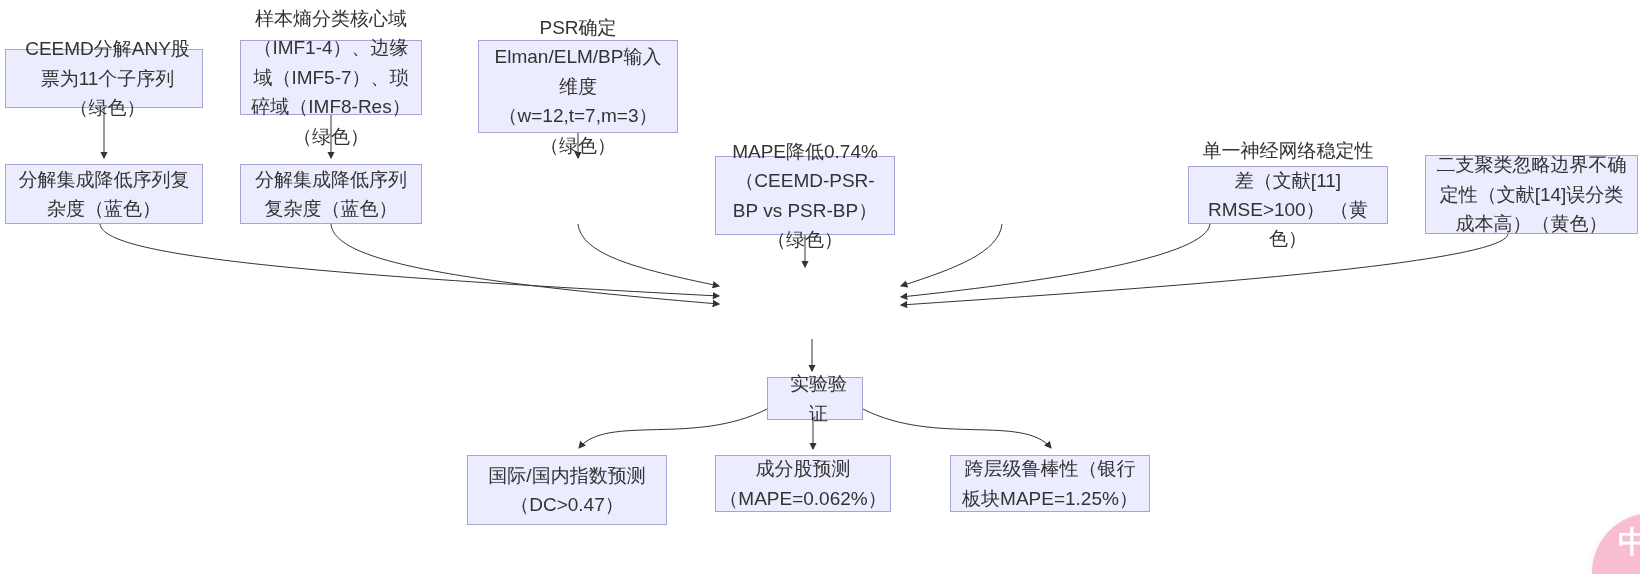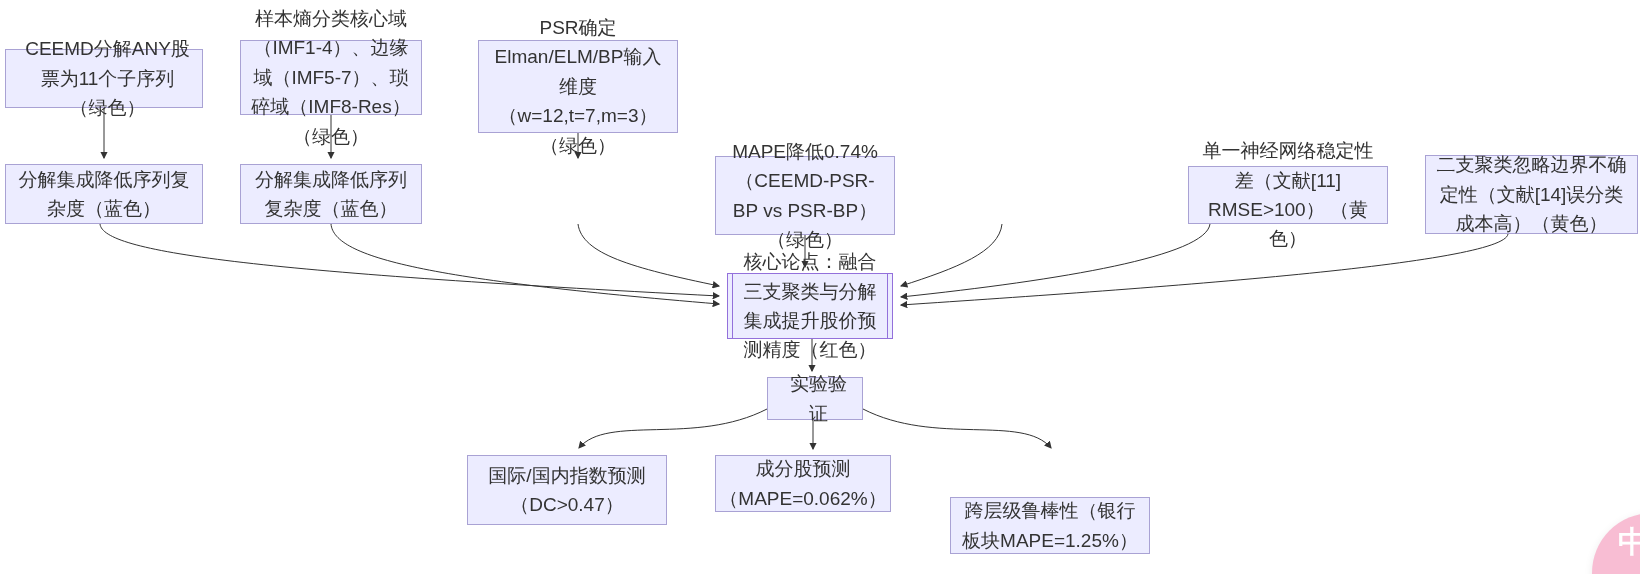--- a/index.html
+++ b/index.html
@@ -86,26 +86,25 @@
   <div class="node" style="left:5px;top:49px;width:198px;height:59px;padding-left:16px;">CEEMD分解ANY股票为11个子序列（绿色）</div>
   <div class="node" style="left:240px;top:40px;width:182px;height:75px;">样本熵分类核心域（IMF1-4）、边缘域（IMF5-7）、琐碎域（IMF8-Res） （绿色）</div>
   <div class="node" style="left:478px;top:40px;width:200px;height:93px;">PSR确定Elman/ELM/BP输入维度（w=12,t=7,m=3） （绿色）</div>
 
   <div class="node" style="left:5px;top:164px;width:198px;height:60px;">分解集成降低序列复杂度（蓝色）</div>
   <div class="node" style="left:240px;top:164px;width:182px;height:60px;">分解集成降低序列复杂度（蓝色）</div>
   <div class="node" style="left:715px;top:156px;width:180px;height:79px;">MAPE降低0.74%（CEEMD-PSR-BP vs PSR-BP） （绿色）</div>
   <div class="node" style="left:1188px;top:166px;width:200px;height:58px;">单一神经网络稳定性差（文献[11] RMSE&gt;100） （黄色）</div>
   <div class="node" style="left:1425px;top:155px;width:213px;height:79px;">二支聚类忽略边界不确定性（文献[14]误分类成本高）（黄色）</div>
 
-  <div class="node node-core" style="left:727px;top:273px;width:166px;height:66px;padding:5px 12px;">核心论点：融合三支聚类与分解集成提升股价预测精度（红色）</div>
 
   <div class="node" style="left:767px;top:377px;width:96px;height:43px;padding-left:16px;">实验验证</div>
 
   <div class="node" style="left:467px;top:455px;width:200px;height:70px;">国际/国内指数预测（DC&gt;0.47）</div>
   <div class="node" style="left:715px;top:455px;width:176px;height:57px;">成分股预测（MAPE=0.062%）</div>
-  <div class="node" style="left:950px;top:455px;width:200px;height:57px;margin-top:42px;">跨层级鲁棒性（银行板块MAPE=1.25%）</div>
+  <div class="node" style="left:950px;top:455px;width:200px;height:57px;">跨层级鲁棒性（银行板块MAPE=1.25%）</div>
 
   <div class="translate-btn">
     <span class="cn">中</span>
 
   </div>
 
 </div>
 
 </body></html>

